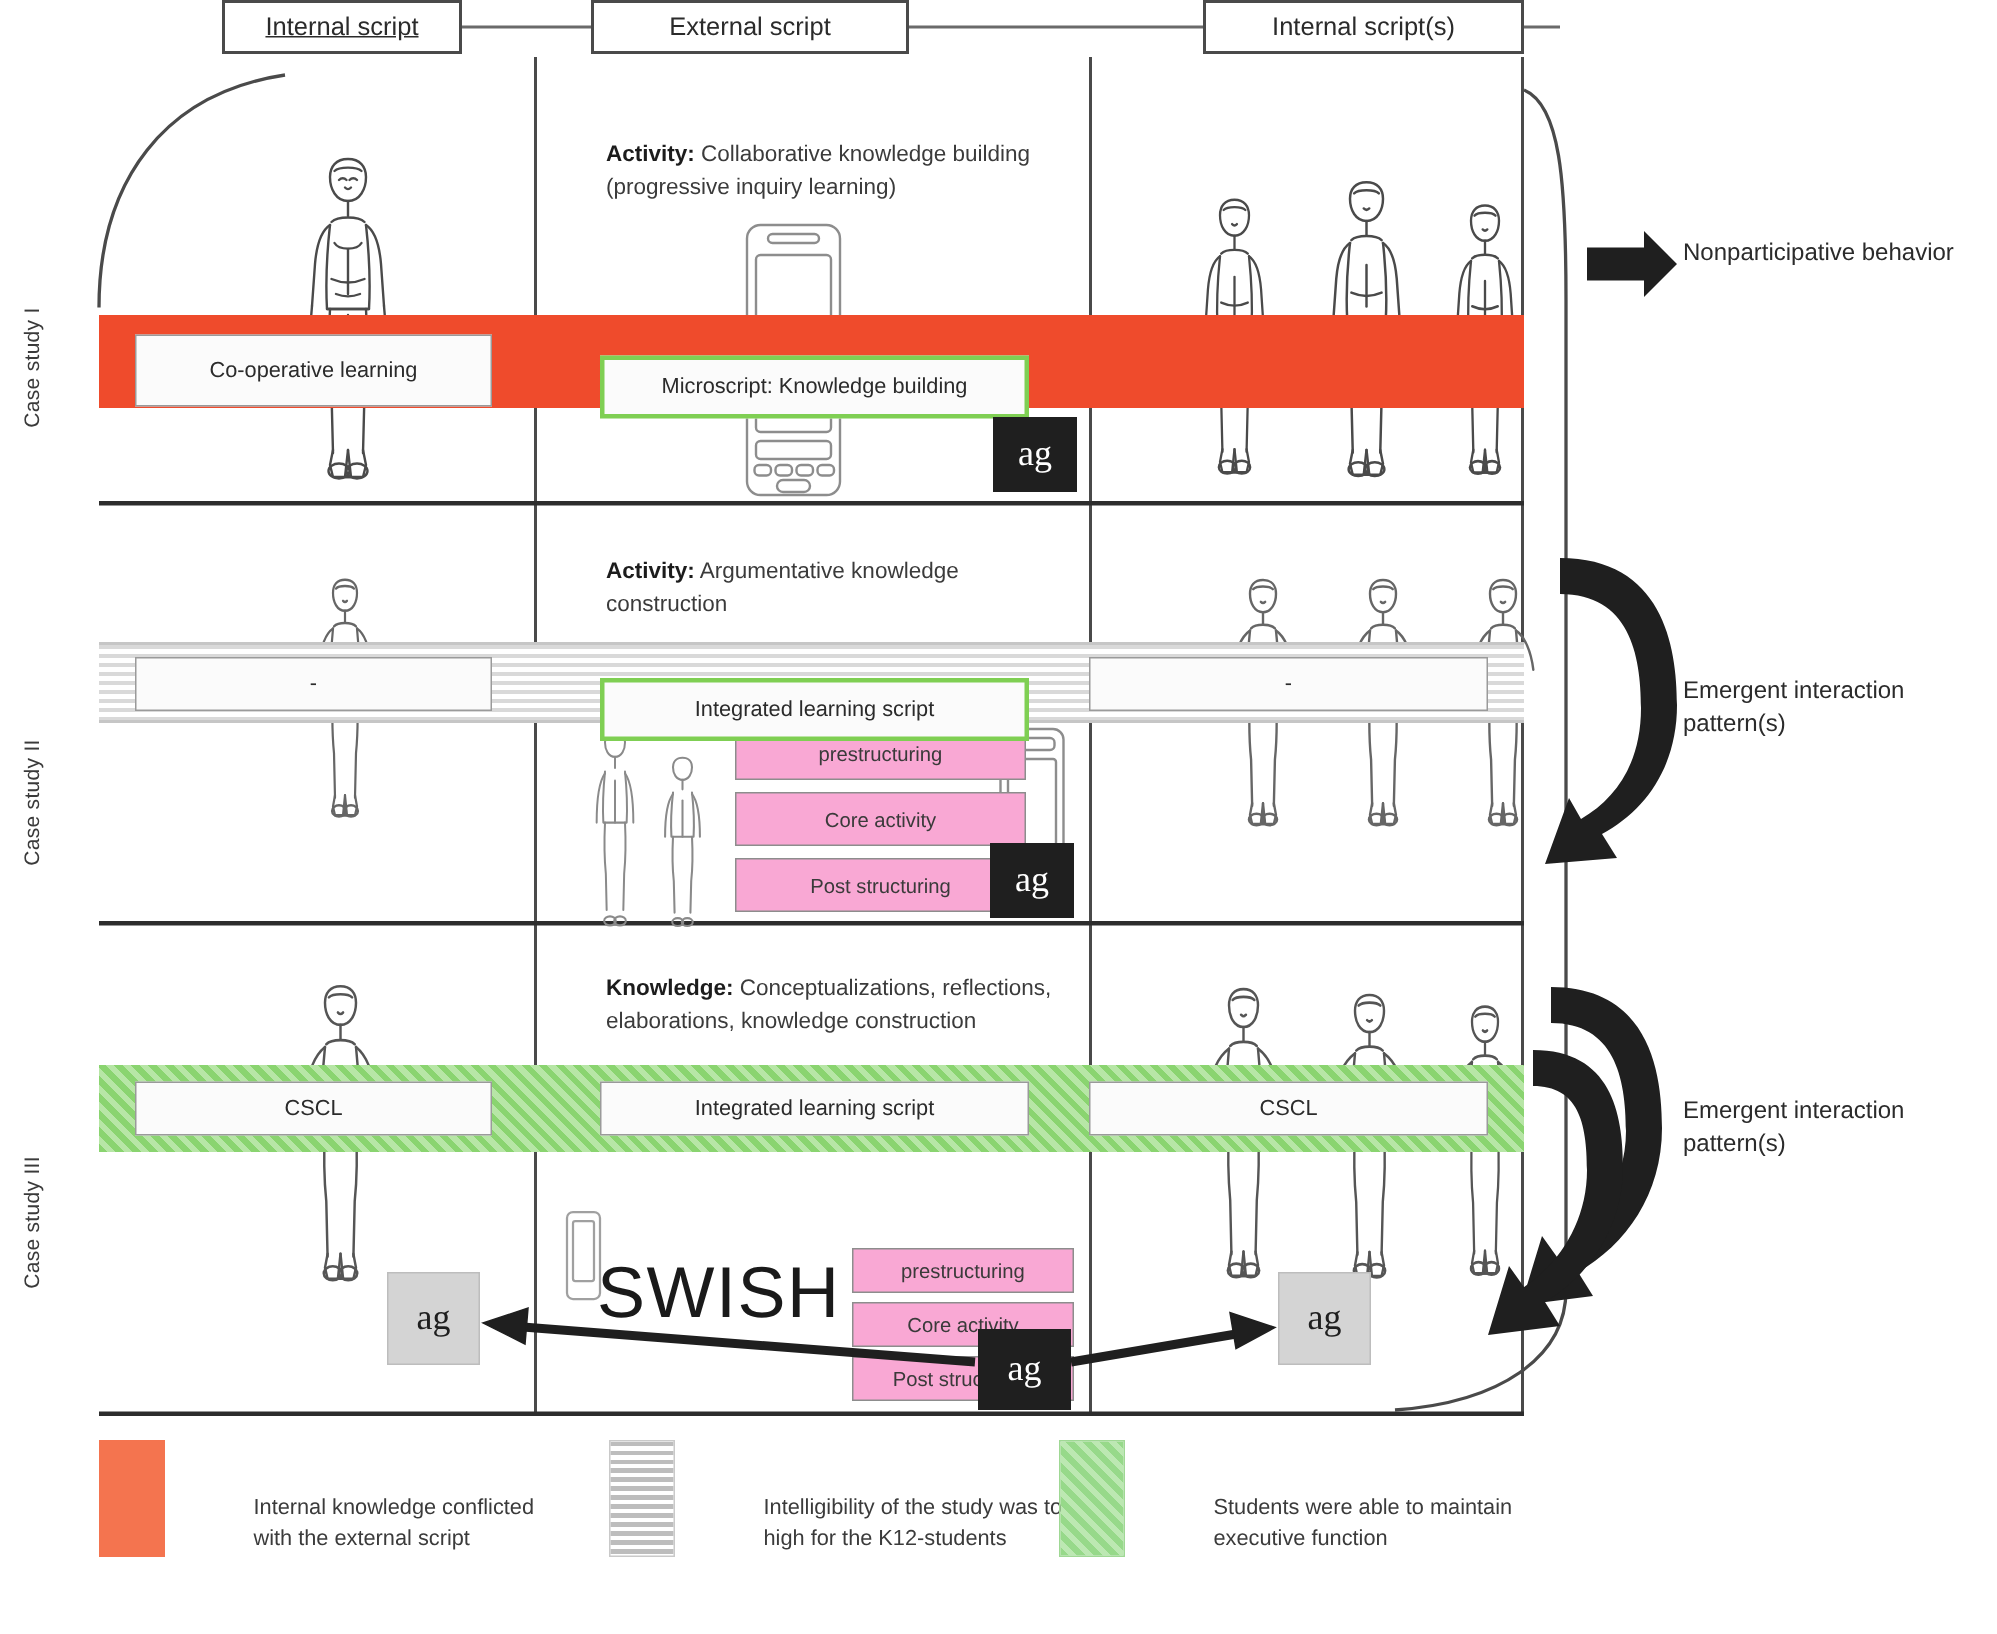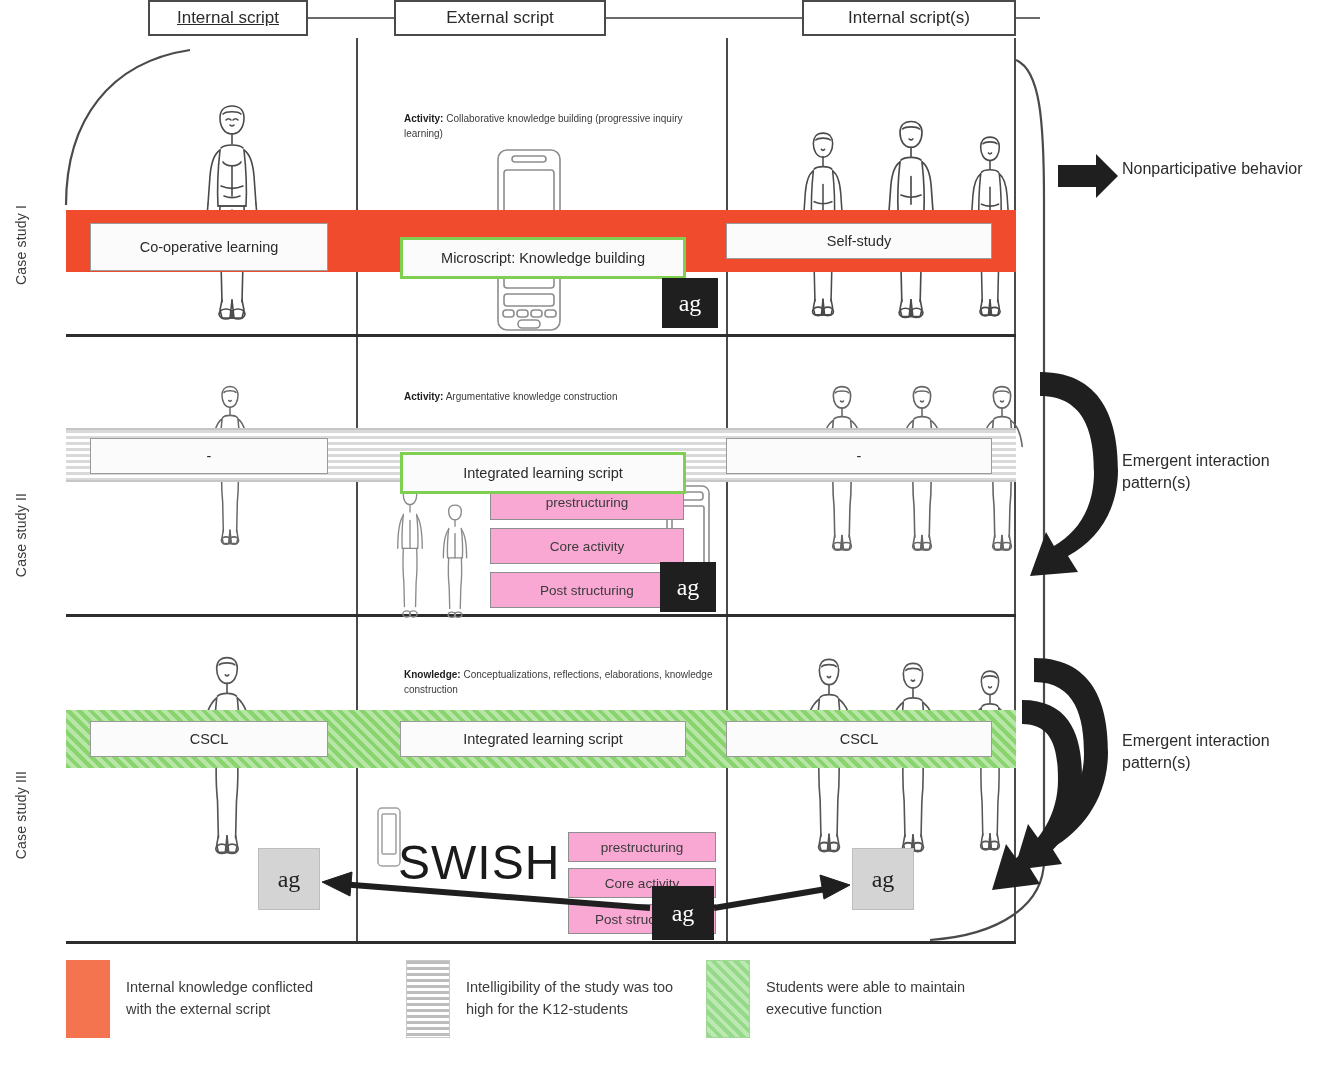--- a/index.html
+++ b/index.html
@@ -25,21 +25,21 @@
   
   .hdr{
     position:absolute;top:0;height:36px;border:2px solid #4a4a4a;background:#fff;
     display:flex;align-items:center;justify-content:center;
     font-size:17px;color:#2b2b2b;box-sizing:border-box;z-index:6;
   }
   .hdr-line{position:absolute;height:2px;background:#6a6a6a;top:17px;z-index:3;}
 
   
   .activity{
-    position:absolute;font-size:10px;line-height:1.45;color:#3b3b3b;margin-top:20px;
+    position:absolute;font-size:15px;line-height:1.45;color:#3b3b3b;
   }
   .activity b{color:#1c1c1c;font-weight:bold;}
 
   
   .banner{position:absolute;left:0;width:950px;box-sizing:border-box;z-index:7;}
   .banner-red{background:#ef4b2c;height:62px;}
   .banner-gray{height:54px;
     background:repeating-linear-gradient(180deg,#d9d9d9 0 3px,#ffffff 3px 6px);
     border-top:2px solid #c6c6c6;border-bottom:2px solid #c6c6c6;}
   .banner-green{height:58px;
@@ -81,21 +81,21 @@
     font-family:Liberation Sans, sans-serif;font-weight:400;
   }
 
   
   .outcome{
     position:absolute;font-size:16px;line-height:1.35;color:#2b2b2b;
   }
 
   
   .legend{position:absolute;left:66px;top:960px;width:1100px;height:110px;}
-  .leg-item{position:absolute;top:0;display:flex;align-items:center;}
+  .leg-item{position:absolute;top:0;display:flex;align-items:flex-end;gap:43px;}
   .leg-swatch{width:44px;height:78px;flex:0 0 44px;}
   .sw-red{background:#f4744f;}
   .sw-gray{background:repeating-linear-gradient(180deg,#bdbdbd 0 3px,#ffffff 3px 6px);border:1px solid #c9c9c9;box-sizing:border-box;}
   .sw-green{background:repeating-linear-gradient(45deg,#97d98a 0 4px,#bce8b2 4px 8px);border:1px solid #9fd894;box-sizing:border-box;}
   .leg-text{margin-left:16px;font-size:14.5px;line-height:1.5;color:#3b3b3b;max-width:210px;}
 
   
   .arrows{position:absolute;left:0;top:0;width:1331px;height:1089px;pointer-events:none;z-index:9;}
 </style>
 </head>
@@ -247,21 +247,20 @@
           <path d="M46 200l2 10-2 8H34l2-18"></path>
         <ellipse cx="30" cy="214" rx="7" ry="5"></ellipse>
           <ellipse cx="42" cy="214" rx="7" ry="5"></ellipse>
       </g>
     </svg>
   </div>
 
   <div class="banner banner-red" style="left:66px;top:210px;">
     <div class="banner-box bb-plain" style="left:24px;top:13px;width:238px;height:48px;">Co-operative learning</div>
     <div class="banner-box bb-green" style="left:334px;top:10px;width:286px;height:42px;">Microscript: Knowledge building</div>
-    <div class="banner-box bb-plain" style="left:660px;top:13px;width:266px;height:36px;">Self-study</div>
   </div>
 
   <div class="ag ag-black" style="left:662px;top:278px;width:56px;height:50px;">ag</div>
 
   <div class="outcome" style="left:1122px;top:158px;width:190px;">Nonparticipative behavior</div>
 
   <div class="activity" style="left:404px;top:370px;width:310px;">
     <b>Activity:</b><span> Argumentative knowledge construction</span>
   </div>
 

